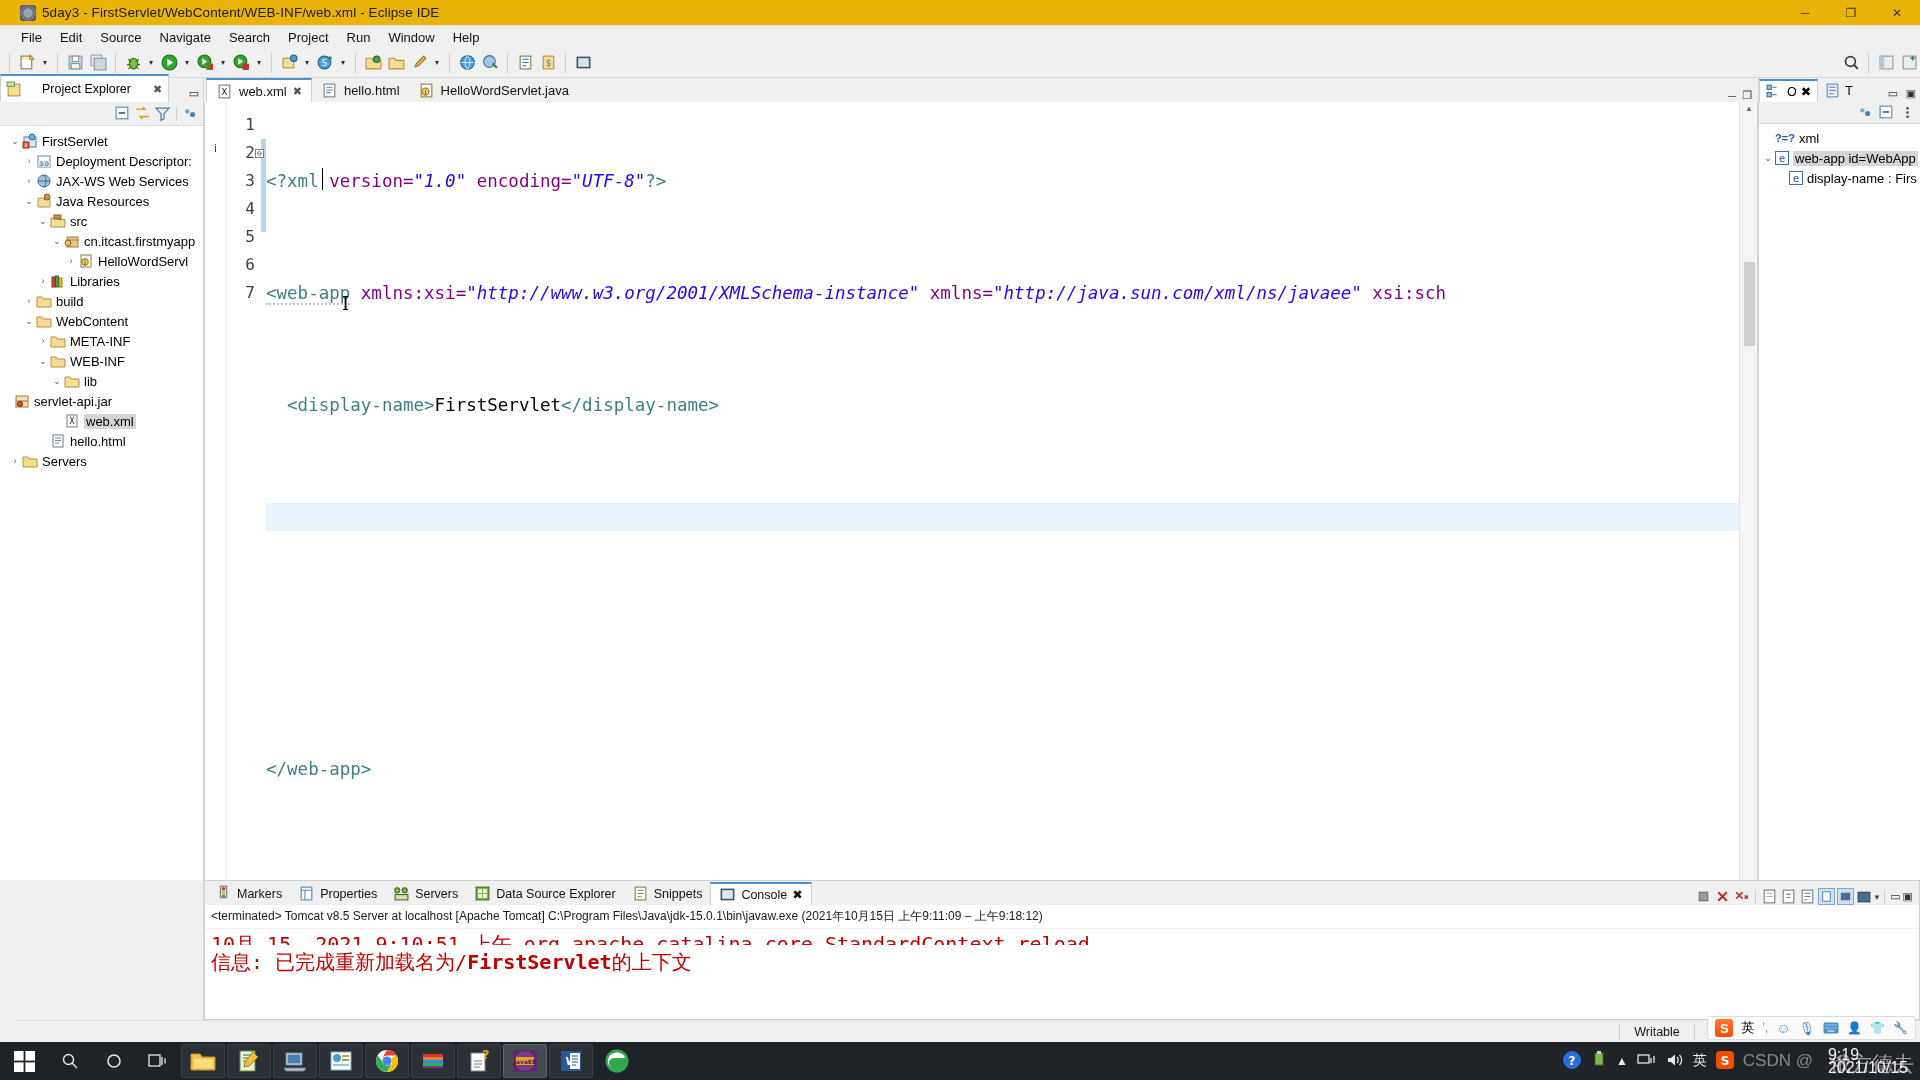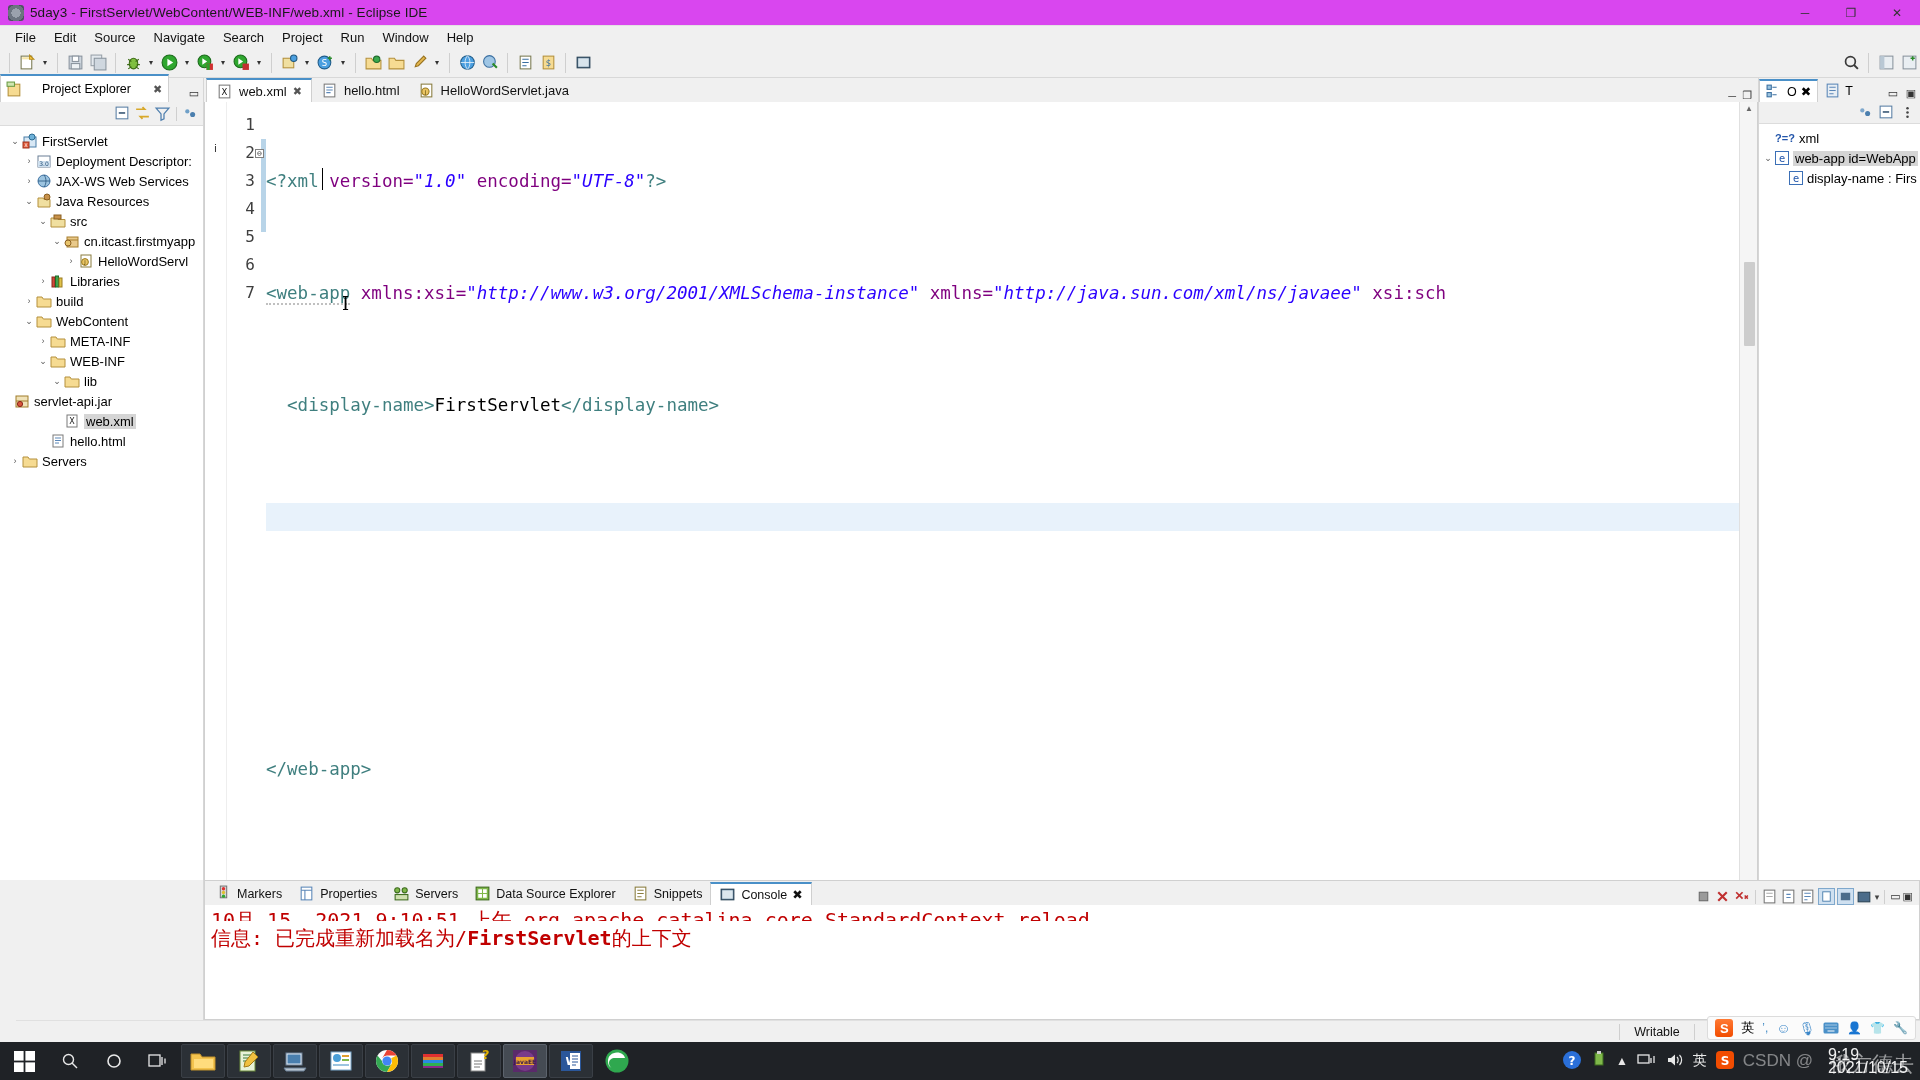--- a/index.html
+++ b/index.html
@@ -8,40 +8,41 @@
     overflow: hidden;
     font-family: "Liberation Sans", sans-serif;
     font-size: 13px;
     background: #f0f0f0;
     color: #000;
   }
   #app { position: relative; width: 1920px; height: 1080px; }
 
   
   .titlebar {
-    height: 26px; background: #d946ef;
+    height: 26px; background: #eab308;
     display: flex; align-items: center;
     border-bottom: 1px solid #e2e2e2;
+    padding-left: 12px;
   }
   .titlebar .tb-icon {
     width: 16px; height: 16px; margin: 0 6px 0 8px;
     background: radial-gradient(circle at 50% 50%, #9aa2ad 0 40%, #6b7480 41% 70%, #4b5460 71% 100%);
     border-radius: 3px;
   }
   .titlebar .tb-title { font-size: 13.5px; color: #1a1a1a; letter-spacing: .1px; }
   .win-ctrls { margin-left: auto; display: flex; height: 26px; }
   .win-ctrls div {
     width: 46px; height: 26px; display: flex; align-items: center; justify-content: center;
     font-size: 12px; color: #333;
   }
 
   
   .menubar {
     height: 22px; background: #f0f0f0; display: flex; align-items: center;
-    padding-left: 6px; font-size: 13px;
+    padding-left: 12px; font-size: 13px;
   }
   .menubar span { padding: 2px 9px; color: #111; }
 
   
   .toolbar {
     height: 30px; background: #f0f0f0; display: flex; align-items: center;
     border-bottom: 1px solid #d8d8d8; padding-left: 4px; gap: 1px;
   }
   .tb-sep { width: 1px; height: 20px; background: #cfcfcf; margin: 0 5px; }
   .tb-btn { width: 22px; height: 22px; display: flex; align-items: center; justify-content: center; }
@@ -805,20 +806,21 @@
           </svg>
         <svg class="ic" viewBox="0 0 16 16">
             <rect x="2" y="4" width="11" height="9" fill="#4b6c8a" stroke="#2a4356"></rect>
           </svg>
         <span style="font-size:9px;color:#444">▾</span>
         <div style="width:1px;height:14px;background:#cfcfcf;margin:0 3px"></div>
         <span style="font-size:11px;color:#333">▭</span>
         <span style="font-size:11px;color:#333">▣</span>
       </div>
     </div>
+    <div class="console-head">&lt;terminated&gt; Tomcat v8.5 Server at localhost [Apache Tomcat] C:\Program Files\Java\jdk-15.0.1\bin\javaw.exe  (2021年10月15日 上午9:11:09 – 上午9:18:12)</div>
     <div class="console-body">
       <div class="cline clip">10月 15, 2021 9:10:51 上午 org.apache.catalina.core.StandardContext reload</div>
       <div class="cline" style="margin-top:4px">
         <span>信息: 已完成重新加载名为/</span><b>FirstServlet</b><span>的上下文</span>
       </div>
     </div>
   </div>
 
   <div style="position:absolute;left:0;top:880px;width:204px;bottom:60px;background:#f0f0f0;border-right:1px solid #d6d6d6"></div>
 

